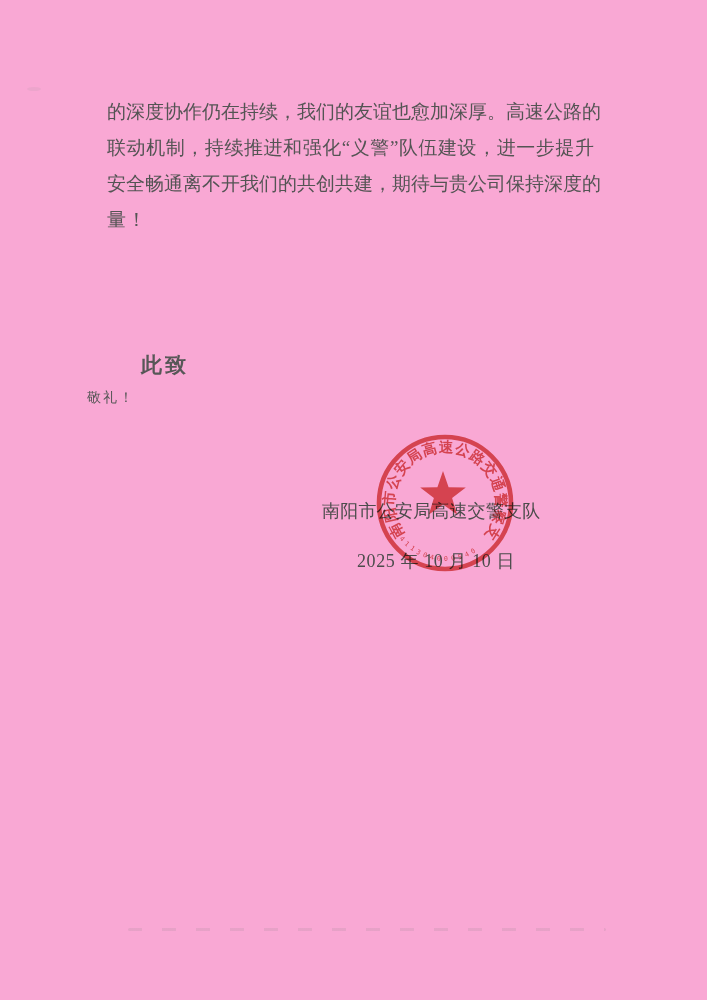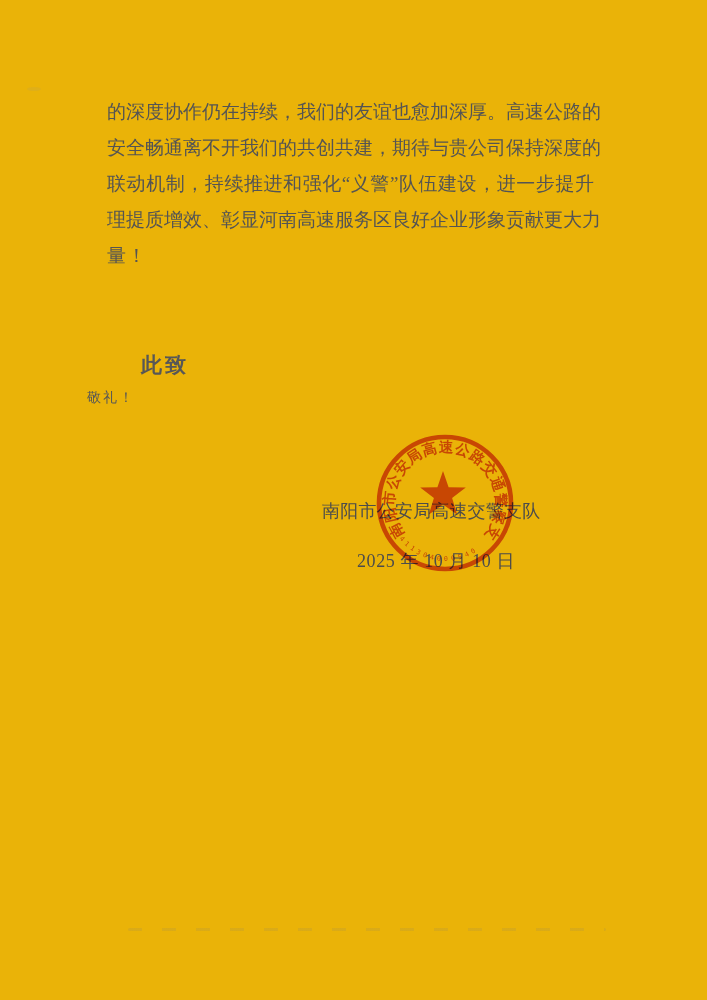--- a/index.html
+++ b/index.html
@@ -1,19 +1,19 @@
 <!DOCTYPE html>
 <html><head>
 <meta charset="utf-8">
 <style>
   html,body{margin:0;padding:0;}
   .page{
     position:relative;
     width:707px;height:1000px;
-    background:#eab308;
+    background:#f9a8d4;
     overflow:hidden;
     font-family:"Liberation Serif","DejaVu Serif",serif;
   }
   
   .body-text{
     position:absolute;left:107px;top:94px;width:487px;
     color:#545454;
     font-size:19px;
     line-height:36px;
   }
@@ -67,23 +67,22 @@
     background:rgba(150,150,150,0.12);border-radius:50%;
   }
 </style>
 </head>
 <body>
 
 <div class="page">
 
   <div class="body-text">
     <div class="jline">的深度协作仍在持续，我们的友谊也愈加深厚。高速公路的</div>
+    <div class="jline">联动机制，持续推进和强化“义警”队伍建设，进一步提升</div>
     <div class="jline">安全畅通离不开我们的共创共建，期待与贵公司保持深度的</div>
-    <div class="jline">联动机制，持续推进和强化“义警”队伍建设，进一步提升</div>
-    <div class="jline">理提质增效、彰显河南高速服务区良好企业形象贡献更大力</div>
     <div class="lastline">量！</div>
   </div>
 
   <div class="closing-cizhi">此致</div>
   <div class="closing-jingli">敬礼！</div>
 
   <div class="signature">南阳市公安局高速交警支队</div>
   <div class="dateline">2025 年 10 月 10 日</div>
 
   <div class="seal">

